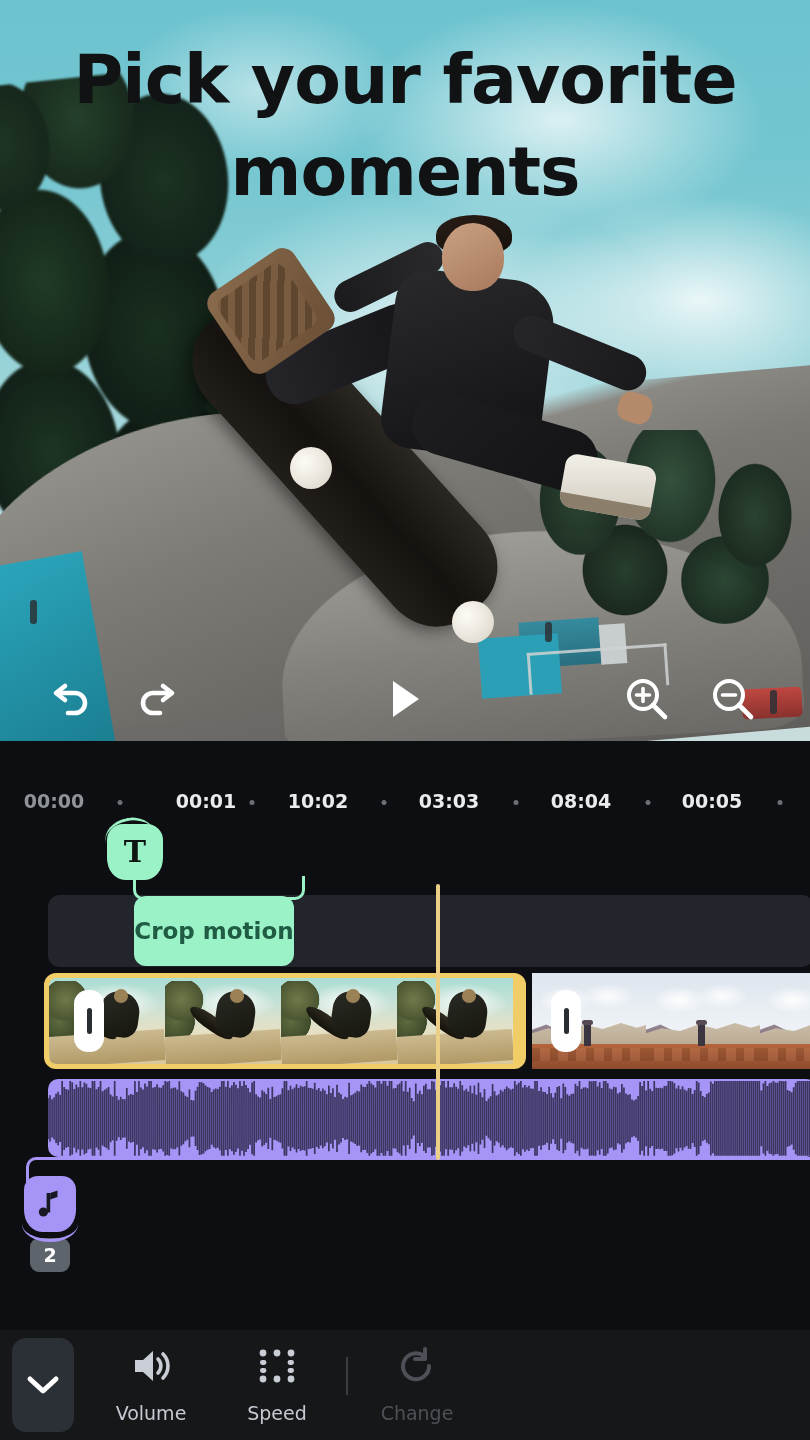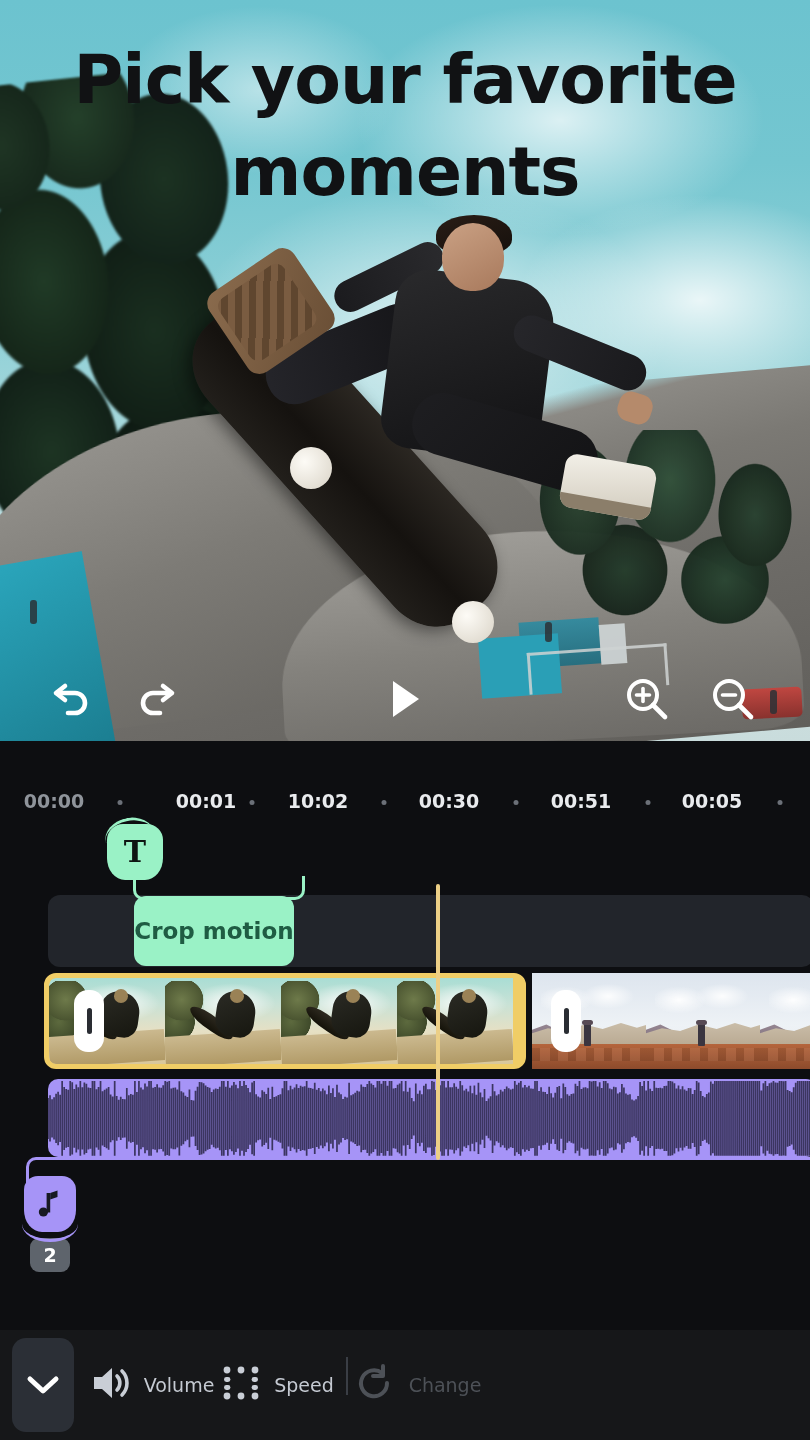--- a/index.html
+++ b/index.html
@@ -246,21 +246,21 @@
   .playhead { position:absolute; left: 436px; top: 104px; width: 4px; height: 276px;
               background: #eccf86; z-index: 10; border-radius: 2px; }
 
   
   .toolbar { position:absolute; left:0; bottom:0; width:810px; height: 110px;
              background:#161719; display:flex; align-items:center; }
   .collapse-btn { width: 62px; height: 94px; margin-left: 12px; flex:0 0 auto;
                   background:#2b2f36; border-radius: 14px;
                   display:flex; align-items:center; justify-content:center; cursor:pointer; }
   .tools { display:flex; align-items:center; flex: 1; height: 94px; padding-left: 14px; overflow:hidden; }
-  .tool { flex: 0 0 auto; width: 126px; height: 94px; display:flex; flex-direction:row;
+  .tool { flex: 0 0 auto; width: 126px; height: 94px; display:flex; flex-direction:column;
           align-items:center; justify-content:center; gap: 12px; cursor:pointer; }
   .tool .lbl { color:#c5cad2; font-size: 19px; font-family:"DejaVu Sans", sans-serif; }
   .tool.dim .lbl { color:#4d5157; }
   .tool-div { flex:0 0 auto; width: 2px; height: 38px; background:#3a3e45; margin: 0 6px 18px 6px; }
 </style>
 </head>
 <body>
 
 <div id="app">
 
@@ -334,22 +334,22 @@
       </div>
     </div>
   </div>
 
   <div class="timeline">
 
     <div class="ruler" id="ruler">
         <div class="tick-label dim" style="left: 54px;">00:00</div>
         <div class="tick-label" style="left: 186px; margin-left: 20px;">00:01</div>
         <div class="tick-label" style="left: 318px;">10:02</div>
-        <div class="tick-label" style="left: 449px;">00:30</div>
-        <div class="tick-label" style="left: 581px;">00:51</div>
+        <div class="tick-label" style="left: 449px;">03:03</div>
+        <div class="tick-label" style="left: 581px;">08:04</div>
         <div class="tick-label" style="left: 712px;">00:05</div>
         <div class="tick-dot" style="left: 120px;"></div>
         <div class="tick-dot" style="left: 252px;"></div>
         <div class="tick-dot" style="left: 384px;"></div>
         <div class="tick-dot" style="left: 516px;"></div>
         <div class="tick-dot" style="left: 648px;"></div>
         <div class="tick-dot" style="left: 780px;"></div>
       </div>
 
     <div class="badge-arc"></div>

